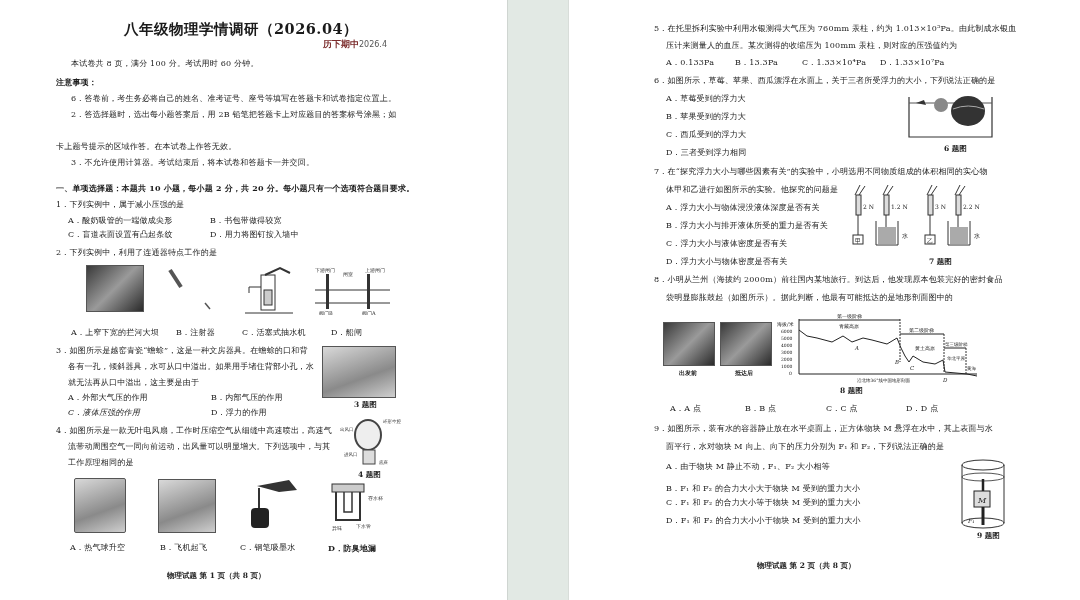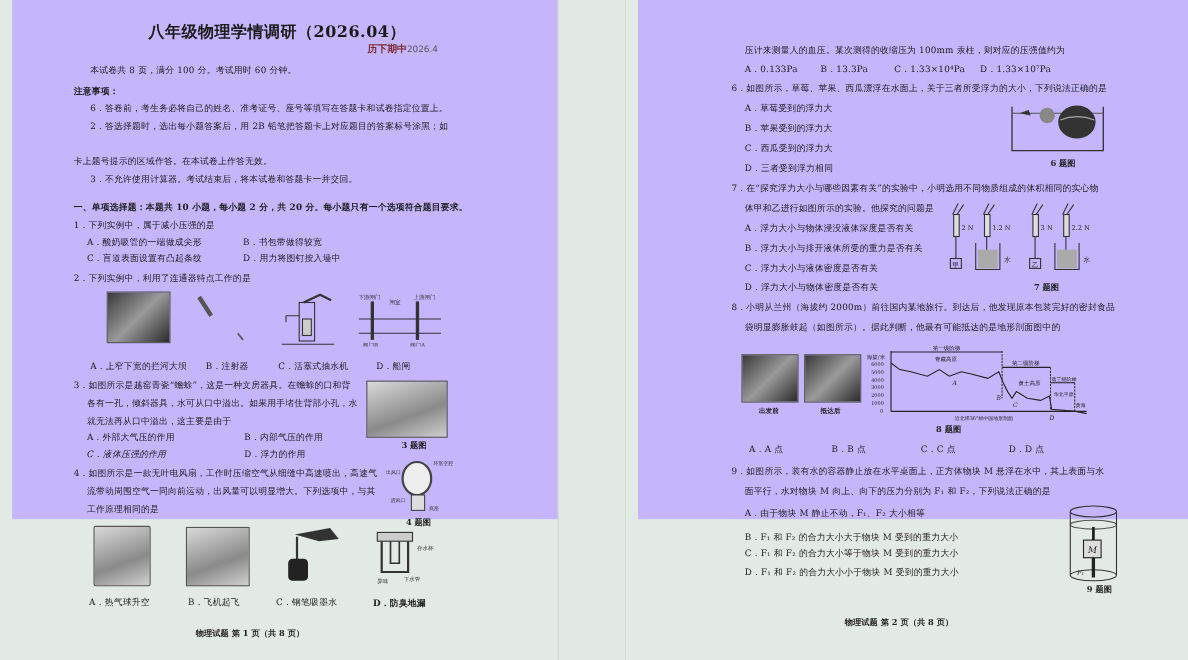--- a/index.html
+++ b/index.html
@@ -1,19 +1,19 @@
 <!DOCTYPE html>
 <html><head>
 <meta charset="utf-8">
 <style>
   * { box-sizing: border-box; margin: 0; padding: 0; }
   html, body { width: 1080px; height: 600px; overflow: hidden; background: #e3e9e5; }
   body { position: relative; font-family: "DejaVu Serif", "Liberation Serif", serif; color: #1a1a1a; }
 
-  .page { position: absolute; top: 0; height: 472px; background: #c4b5fd; margin-left: 11px; }
+  .page { position: absolute; top: 0; height: 600px; background: #ffffff; }
   .page-left { left: 0; width: 507px; }
   .page-right { left: 569px; width: 511px; }
   .gap { position: absolute; left: 507px; top: 0; width: 62px; height: 600px; background: #e2e9e4;
          border-left: 1px solid #cfd5d1; border-right: 1px solid #d8ddd9; }
 
   .t { position: absolute; white-space: nowrap; font-size: 8px; line-height: 10px; color: #1c1c1c; font-weight: bold; letter-spacing: 0.2px; }
   .t.n { font-weight: normal; }
   .title { position: absolute; font-size: 14.5px; font-weight: bold; white-space: nowrap; letter-spacing: 0.5px; }
   .stamp { position: absolute; font-size: 9px; color: #7a2a2a; font-weight: bold; white-space: nowrap; }
   .stamp .yr { color: #555; font-family: "DejaVu Sans", sans-serif; font-weight: normal; font-size: 8px; }
@@ -121,20 +121,21 @@
   <div class="t n" style="left:240px;top:543px;">C．钢笔吸墨水</div>
   <div class="t n" style="left:328px;top:543px;font-weight:bold;">D．防臭地漏</div>
 
   <div class="footer" style="left:167px;top:571px;">物理试题  第 1 页（共 8 页）</div>
 </div>
 
 <div class="gap"></div>
 
 <div class="page page-right">
 
+  <div class="t n" style="left:85px;top:24px;">5．在托里拆利实验中利用水银测得大气压为 760mm 汞柱，约为 1.013×10⁵Pa。由此制成水银血</div>
   <div class="t n" style="left:97px;top:41px;">压计来测量人的血压。某次测得的收缩压为 100mm 汞柱，则对应的压强值约为</div>
   <div class="t n" style="left:97px;top:58px;">A．0.133Pa</div>
   <div class="t n" style="left:166px;top:58px;">B．13.3Pa</div>
   <div class="t n" style="left:233px;top:58px;">C．1.33×10⁴Pa</div>
   <div class="t n" style="left:311px;top:58px;">D．1.33×10⁷Pa</div>
 
   <div class="t n" style="left:85px;top:76px;">6．如图所示，草莓、苹果、西瓜漂浮在水面上，关于三者所受浮力的大小，下列说法正确的是</div>
   <div class="t n" style="left:97px;top:94px;">A．草莓受到的浮力大</div>
   <div class="t n" style="left:97px;top:112px;">B．苹果受到的浮力大</div>
   <div class="t n" style="left:97px;top:130px;">C．西瓜受到的浮力大</div>

